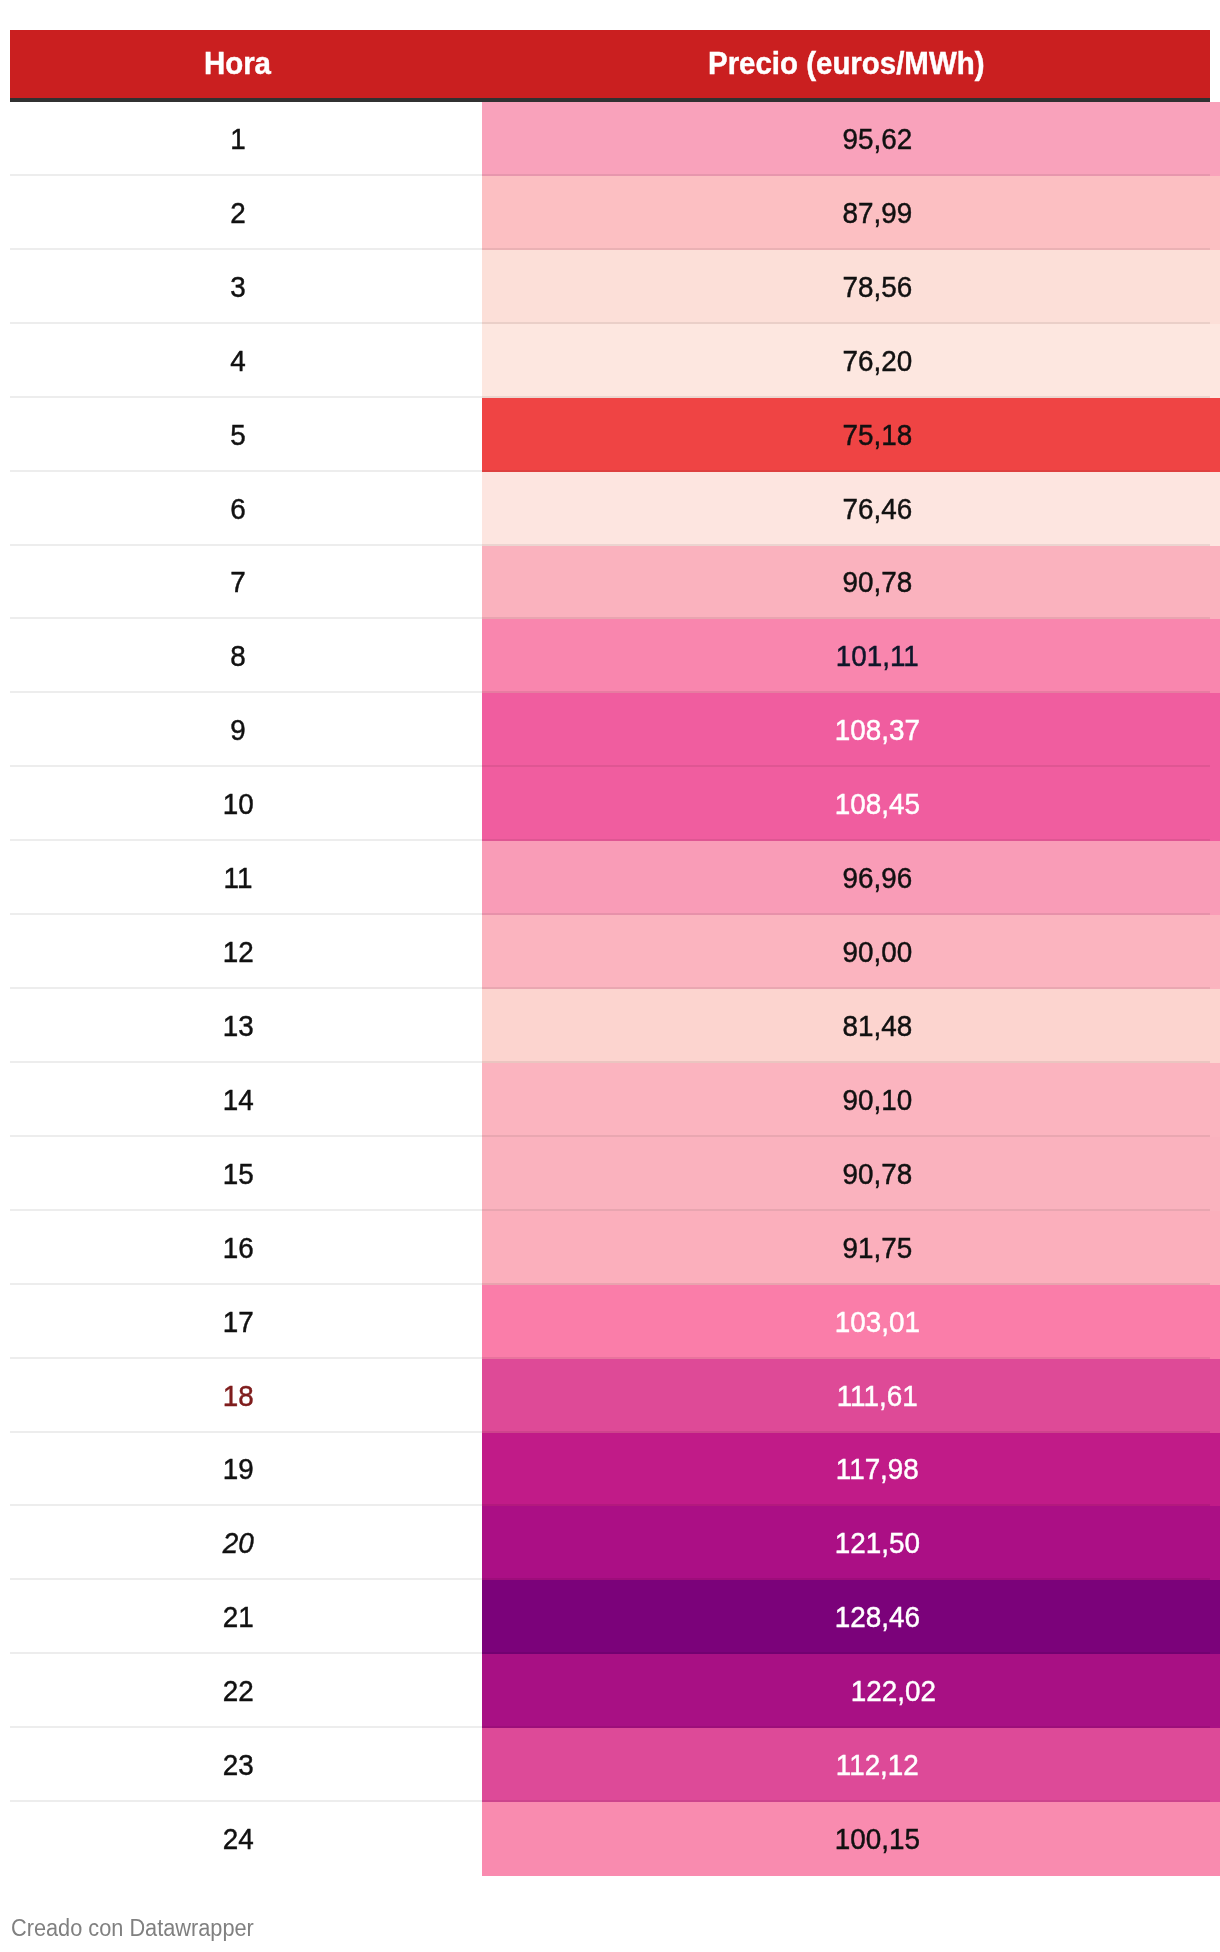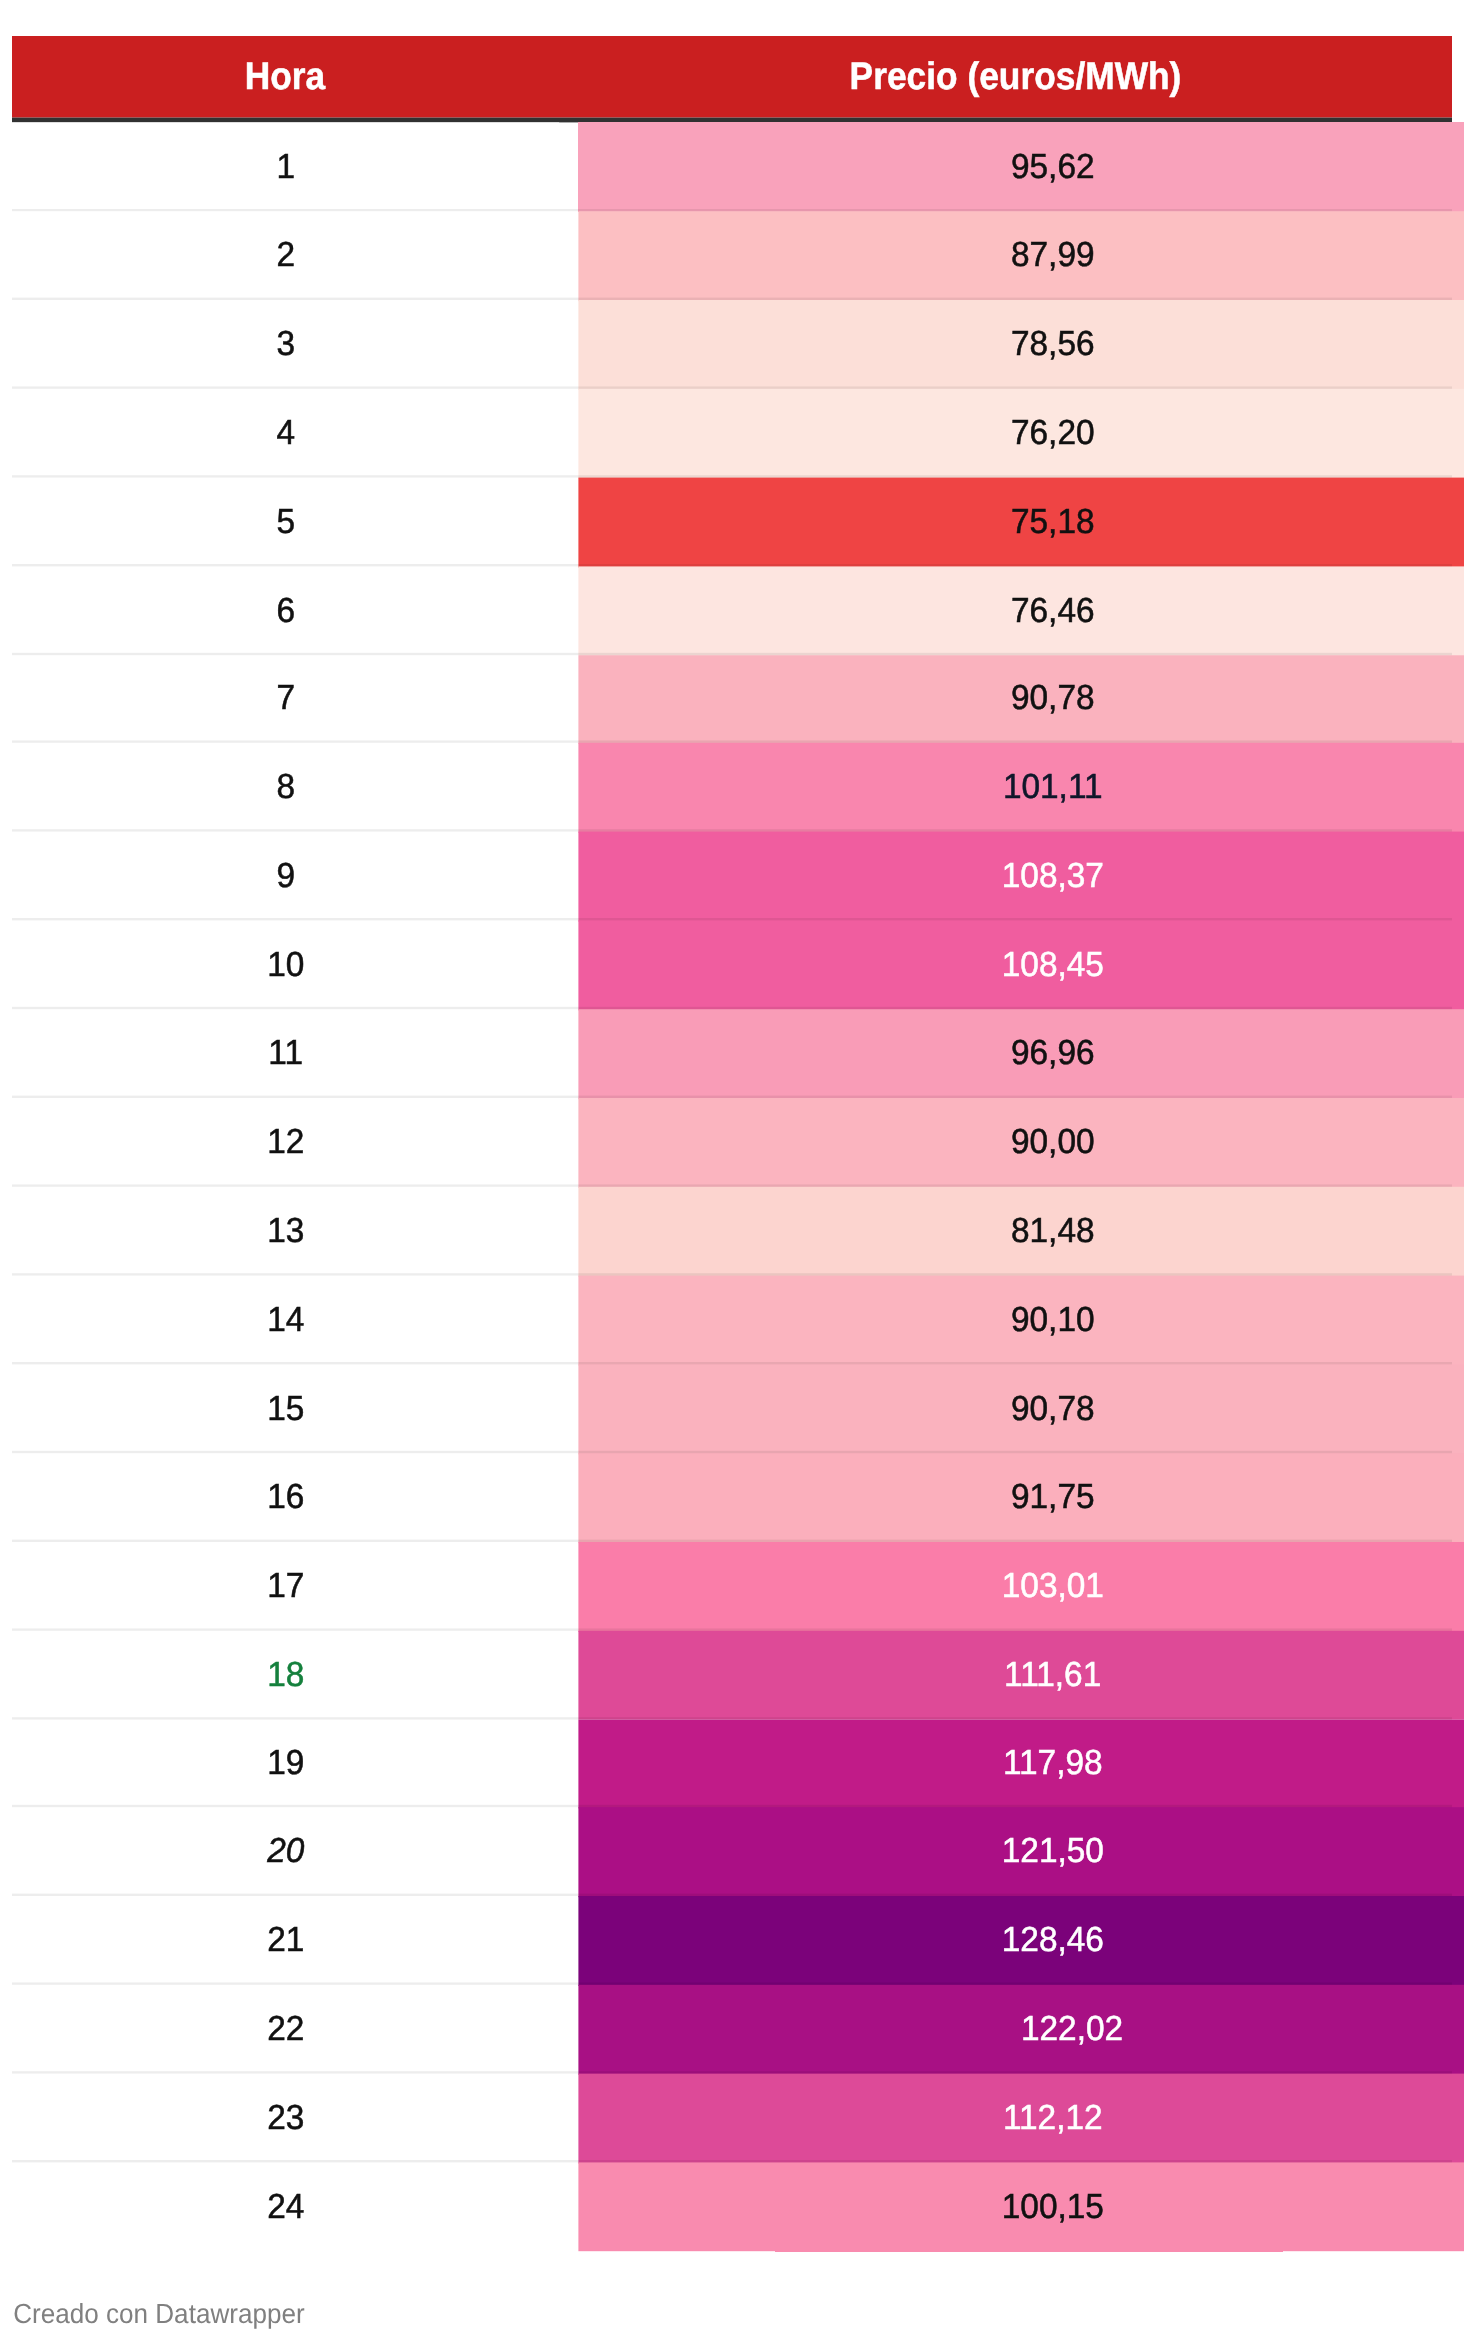--- a/index.html
+++ b/index.html
@@ -198,21 +198,21 @@
       <div class="row" style="top: 1182.67px; height: 74.9167px;">
         <div class="cell cell-1" style="height: 74.9167px; color: rgb(17, 17, 17); background: rgb(255, 255, 255);">
           <span>17</span>
         </div>
         <div class="cell cell-2" style="height: 74.9167px; background: rgb(250, 125, 169); color: rgb(255, 255, 255);">
           <span>103,01</span>
         </div>
       </div>
       <div class="rule" style="background: rgba(0, 0, 0, 0.07); top: 1328.5px;"></div>
       <div class="row" style="top: 1256.58px; height: 74.9167px;">
-        <div class="cell cell-1" style="height: 74.9167px; color: #15803d; background: rgb(255, 255, 255);">
+        <div class="cell cell-1" style="height: 74.9167px; color: #7f1d1d; background: rgb(255, 255, 255);">
           <span>18</span>
         </div>
         <div class="cell cell-2" style="height: 74.9167px; background: rgb(222, 74, 151); color: rgb(255, 255, 255);">
           <span>111,61</span>
         </div>
       </div>
       <div class="rule" style="background: rgba(0, 0, 0, 0.07); top: 1402.42px;"></div>
       <div class="row" style="top: 1330.5px; height: 74.9167px;">
         <div class="cell cell-1" style="height: 74.9167px; color: rgb(17, 17, 17); background: rgb(255, 255, 255);">
           <span>19</span>

